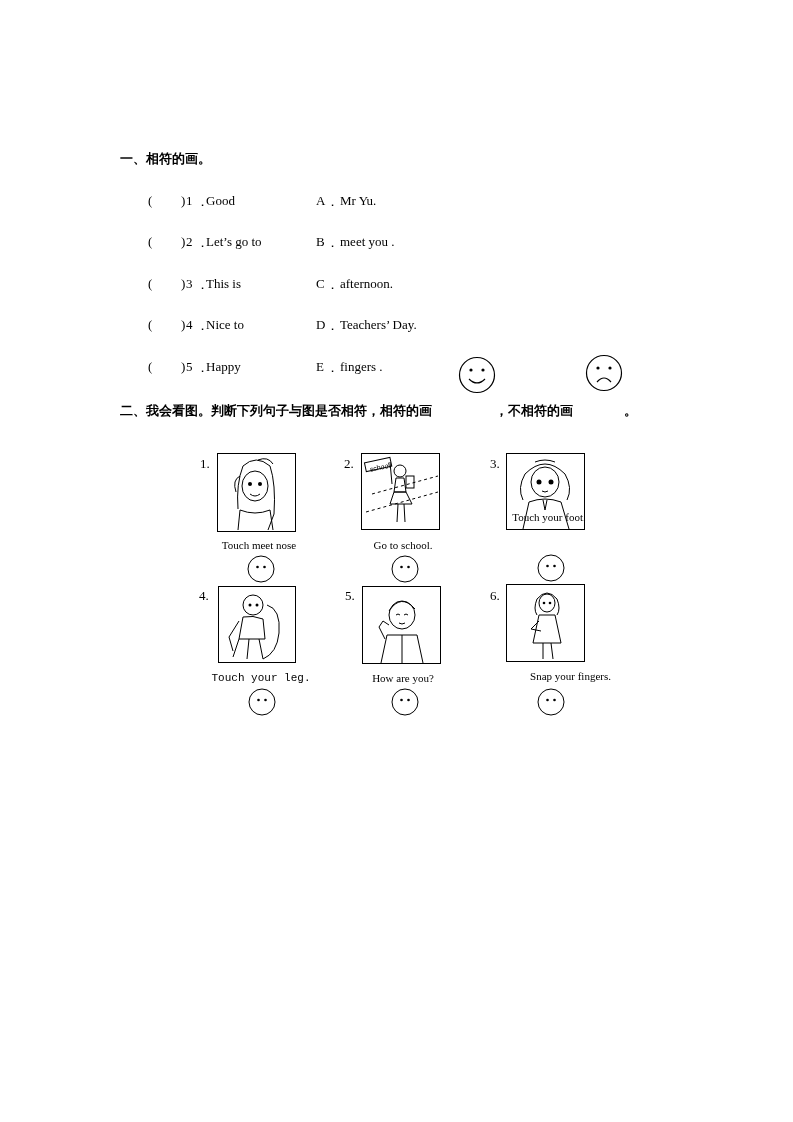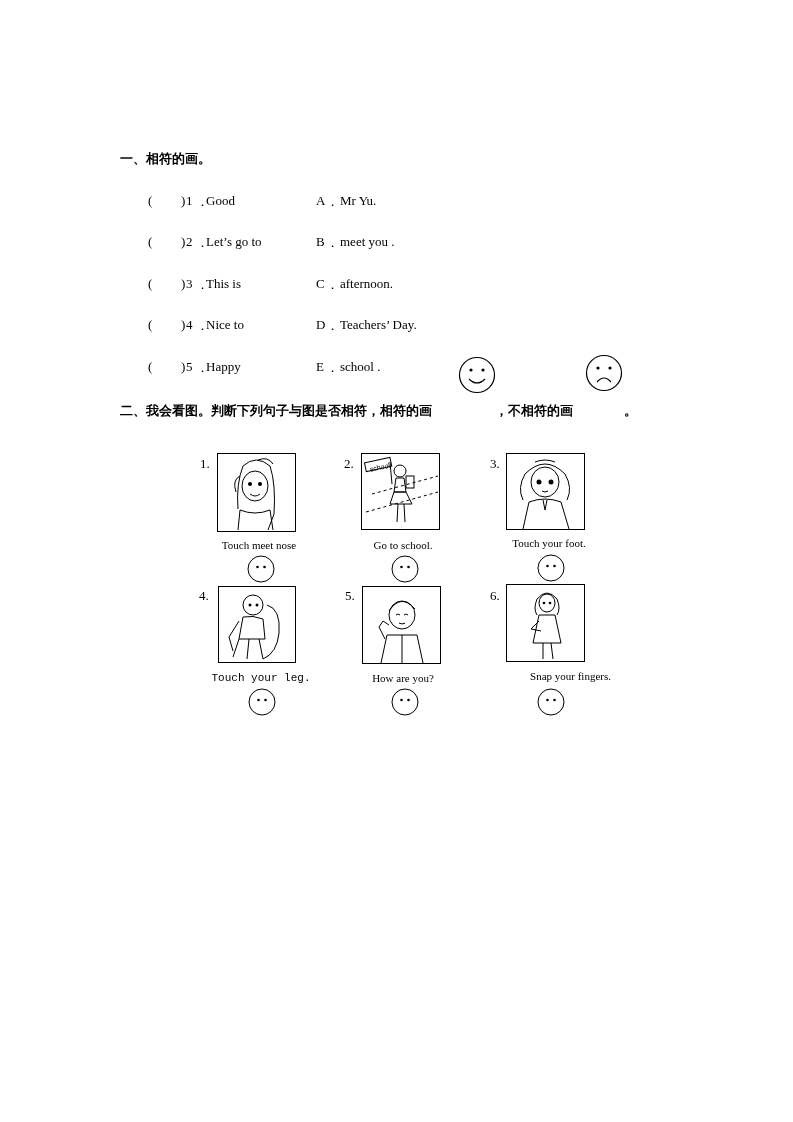--- a/index.html
+++ b/index.html
@@ -70,21 +70,21 @@
 
   <div>
     <span class="en" style="left:148px; top:359px;">(</span>
     <span class="abs" style="left:156px; top:357px; width:24px; height:18px;"></span>
     <span class="en" style="left:181px; top:359px;">)</span>
     <span class="en" style="left:186px; top:359px;">5</span>
     <span class="en" style="left:196px; top:359px;">．</span>
     <span class="en" style="left:206px; top:359px;">Happy</span>
     <span class="en" style="left:316px; top:359px;">E</span>
     <span class="en" style="left:326px; top:359px;">．</span>
-    <span class="en" style="left:340px; top:359px;">school .</span>
+    <span class="en" style="left:340px; top:359px;">fingers .</span>
   </div>
 </div>
 
 <svg class="face" style="left:458px; top:356px;" width="38" height="38" viewBox="0 0 38 38">
   <circle cx="19" cy="19" r="17.5" fill="none" stroke="#000" stroke-width="1.2"></circle>
   <circle cx="13" cy="14" r="1.6" fill="#000"></circle>
   <circle cx="25" cy="14" r="1.6" fill="#000"></circle>
   <path d="M11 23 Q19 31 27 23" fill="none" stroke="#000" stroke-width="1.2"></path>
 </svg>
 <svg class="face" style="left:585px; top:354px;" width="38" height="38" viewBox="0 0 38 38">
@@ -153,21 +153,21 @@
         <path d="M18 20 Q38 0 58 20 Q66 34 60 46 M18 20 Q10 34 16 46" fill="none" stroke="#000"></path>
         <ellipse cx="38" cy="28" rx="14" ry="15" fill="none" stroke="#000"></ellipse>
         <circle cx="32" cy="28" r="2.5" fill="#000"></circle>
           <circle cx="44" cy="28" r="2.5" fill="#000"></circle>
         <path d="M35 37 Q38 39 41 37" fill="none" stroke="#000"></path>
         <path d="M22 48 Q38 42 54 48 L62 75 M22 48 L16 75" fill="none" stroke="#000"></path>
         <path d="M36 46 L38 56 L40 46" fill="none" stroke="#000"></path>
         <path d="M28 8 Q38 4 48 8" fill="none" stroke="#000"></path>
       </svg>
     </div>
-    <span class="cap" style="left:489px; top:537px;">Touch your foot.</span>
+    <span class="cap" style="left:489px; top:511px;">Touch your foot.</span>
     <svg class="face" style="left:537px; top:554px;" width="28" height="28" viewBox="0 0 28 28">
       <circle cx="14" cy="14" r="13" fill="none" stroke="#000" stroke-width="1"></circle>
       <circle cx="10.5" cy="12" r="1.3" fill="#000"></circle>
         <circle cx="17.5" cy="12" r="1.3" fill="#000"></circle>
     </svg>
   </div>
 
   <div>
     <span class="num" style="left:199px; top:588px;">4.</span>
     <div class="pic" style="left:218px; top:586px; width:76px; height:75px;">

